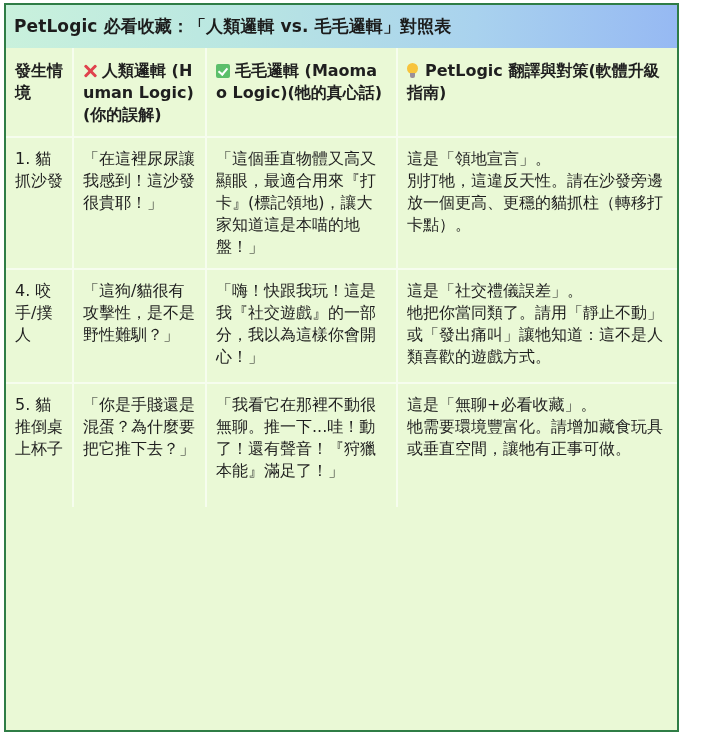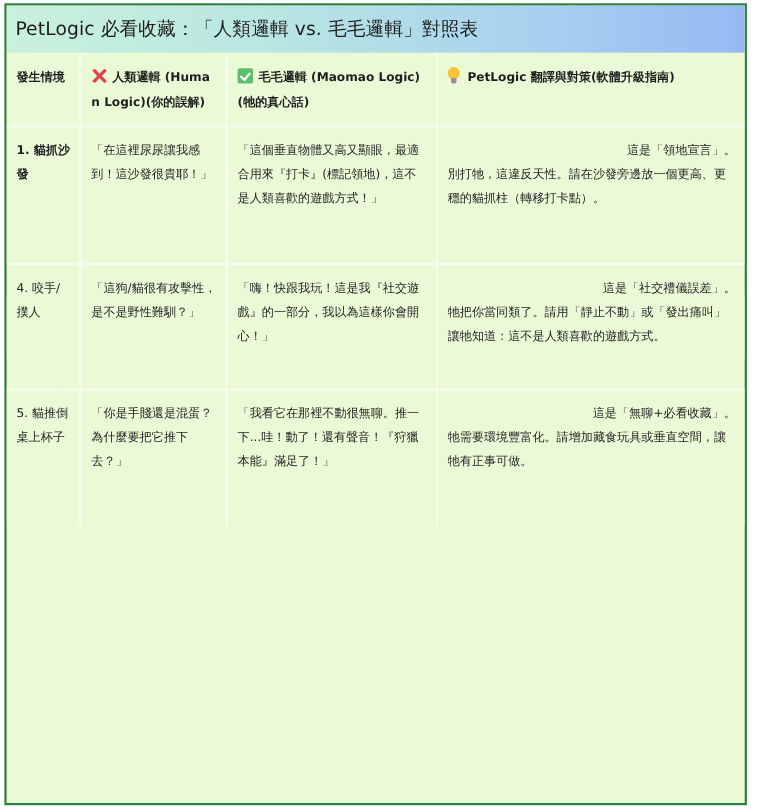--- a/index.html
+++ b/index.html
@@ -29,57 +29,57 @@
   .title-bar {
     height: 43px;
     background: linear-gradient(90deg, #c9f1dc 0%, #b9e6e2 35%, #a9d2ee 70%, #96b9f3 100%);
     display: flex;
     align-items: center;
     padding-left: 8px;
     box-sizing: border-box;
   }
   .title-text {
     font-size: 17px;
-    font-weight: normal;
+    font-weight: bold;
     color: #1c1c1c;
     letter-spacing: 0.1px;
     white-space: nowrap;
   }
   table.cmp {
     border-collapse: collapse;
     width: 100%;
     table-layout: fixed;
   }
   table.cmp col.c1 { width: 67px; }
   table.cmp col.c2 { width: 133px; }
   table.cmp col.c3 { width: 191px; }
   table.cmp col.c4 { width: auto; }
   table.cmp th, table.cmp td {
     border-right: 2px solid #f6fdee;
     border-bottom: 2px solid #f6fdee;
     vertical-align: top;
     text-align: left;
-    font-size: 11px;
+    font-size: 16px;
     line-height: 22px;
     padding: 10px 8px 10px 9px;
     background: #eaf9d6;
     word-break: break-all;
   }
   table.cmp th:last-child, table.cmp td:last-child { border-right: none; }
   table.cmp tr:last-child td { border-bottom: none; }
   table.cmp th {
     font-weight: bold;
     padding-top: 12px;
     height: 64px;
     box-sizing: border-box;
   }
   td.scenario { }
-  td.scenario.bold { font-weight: bold; }
+  td.scenario.bold { font-weight: normal; }
   td.human, td.pet { }
-  td.advice .lead { display: block; text-align: right; }
+  td.advice .lead { display: block; }
   tr.row1 td { height: 103px; }
   tr.row2 td { height: 97px; }
   tr.row3 td { height: 104px; }
   tr.row4 td { height: 92px; border-radius: 31px; }
   tr.row5 td { height: 103px; }
   .ico {
     display: inline-block;
     vertical-align: -2px;
     margin-right: 5px;
   }
@@ -160,21 +160,21 @@
         </th>
         <th>
           <span class="ico ico-bulb"></span><span>PetLogic 翻譯與對策(軟體升級指南)</span>
         </th>
       </tr>
     </thead>
     <tbody>
       <tr class="row1">
         <td class="scenario bold">1. 貓抓沙發</td>
         <td class="human">「在這裡尿尿讓我感到！這沙發很貴耶！」</td>
-        <td class="pet">「這個垂直物體又高又顯眼，最適合用來『打卡』(標記領地)，這不是人類喜歡的遊戲方式！」</td>
+        <td class="pet">「這個垂直物體又高又顯眼，最適合用來『打卡』(標記領地)，讓大家知道這是本喵的地盤！」</td>
         <td class="advice">
           <span class="lead">這是「領地宣言」。</span>
           <span>別打牠，這違反天性。請在沙發旁邊放一個更高、更穩的貓抓柱（轉移打卡點）。</span>
         </td>
       </tr>
       <tr class="row4">
         <td class="scenario">4. 咬手/撲人</td>
         <td class="human">「這狗/貓很有攻擊性，是不是野性難馴？」</td>
         <td class="pet">「嗨！快跟我玩！這是我『社交遊戲』的一部分，我以為這樣你會開心！」</td>
         <td class="advice">

